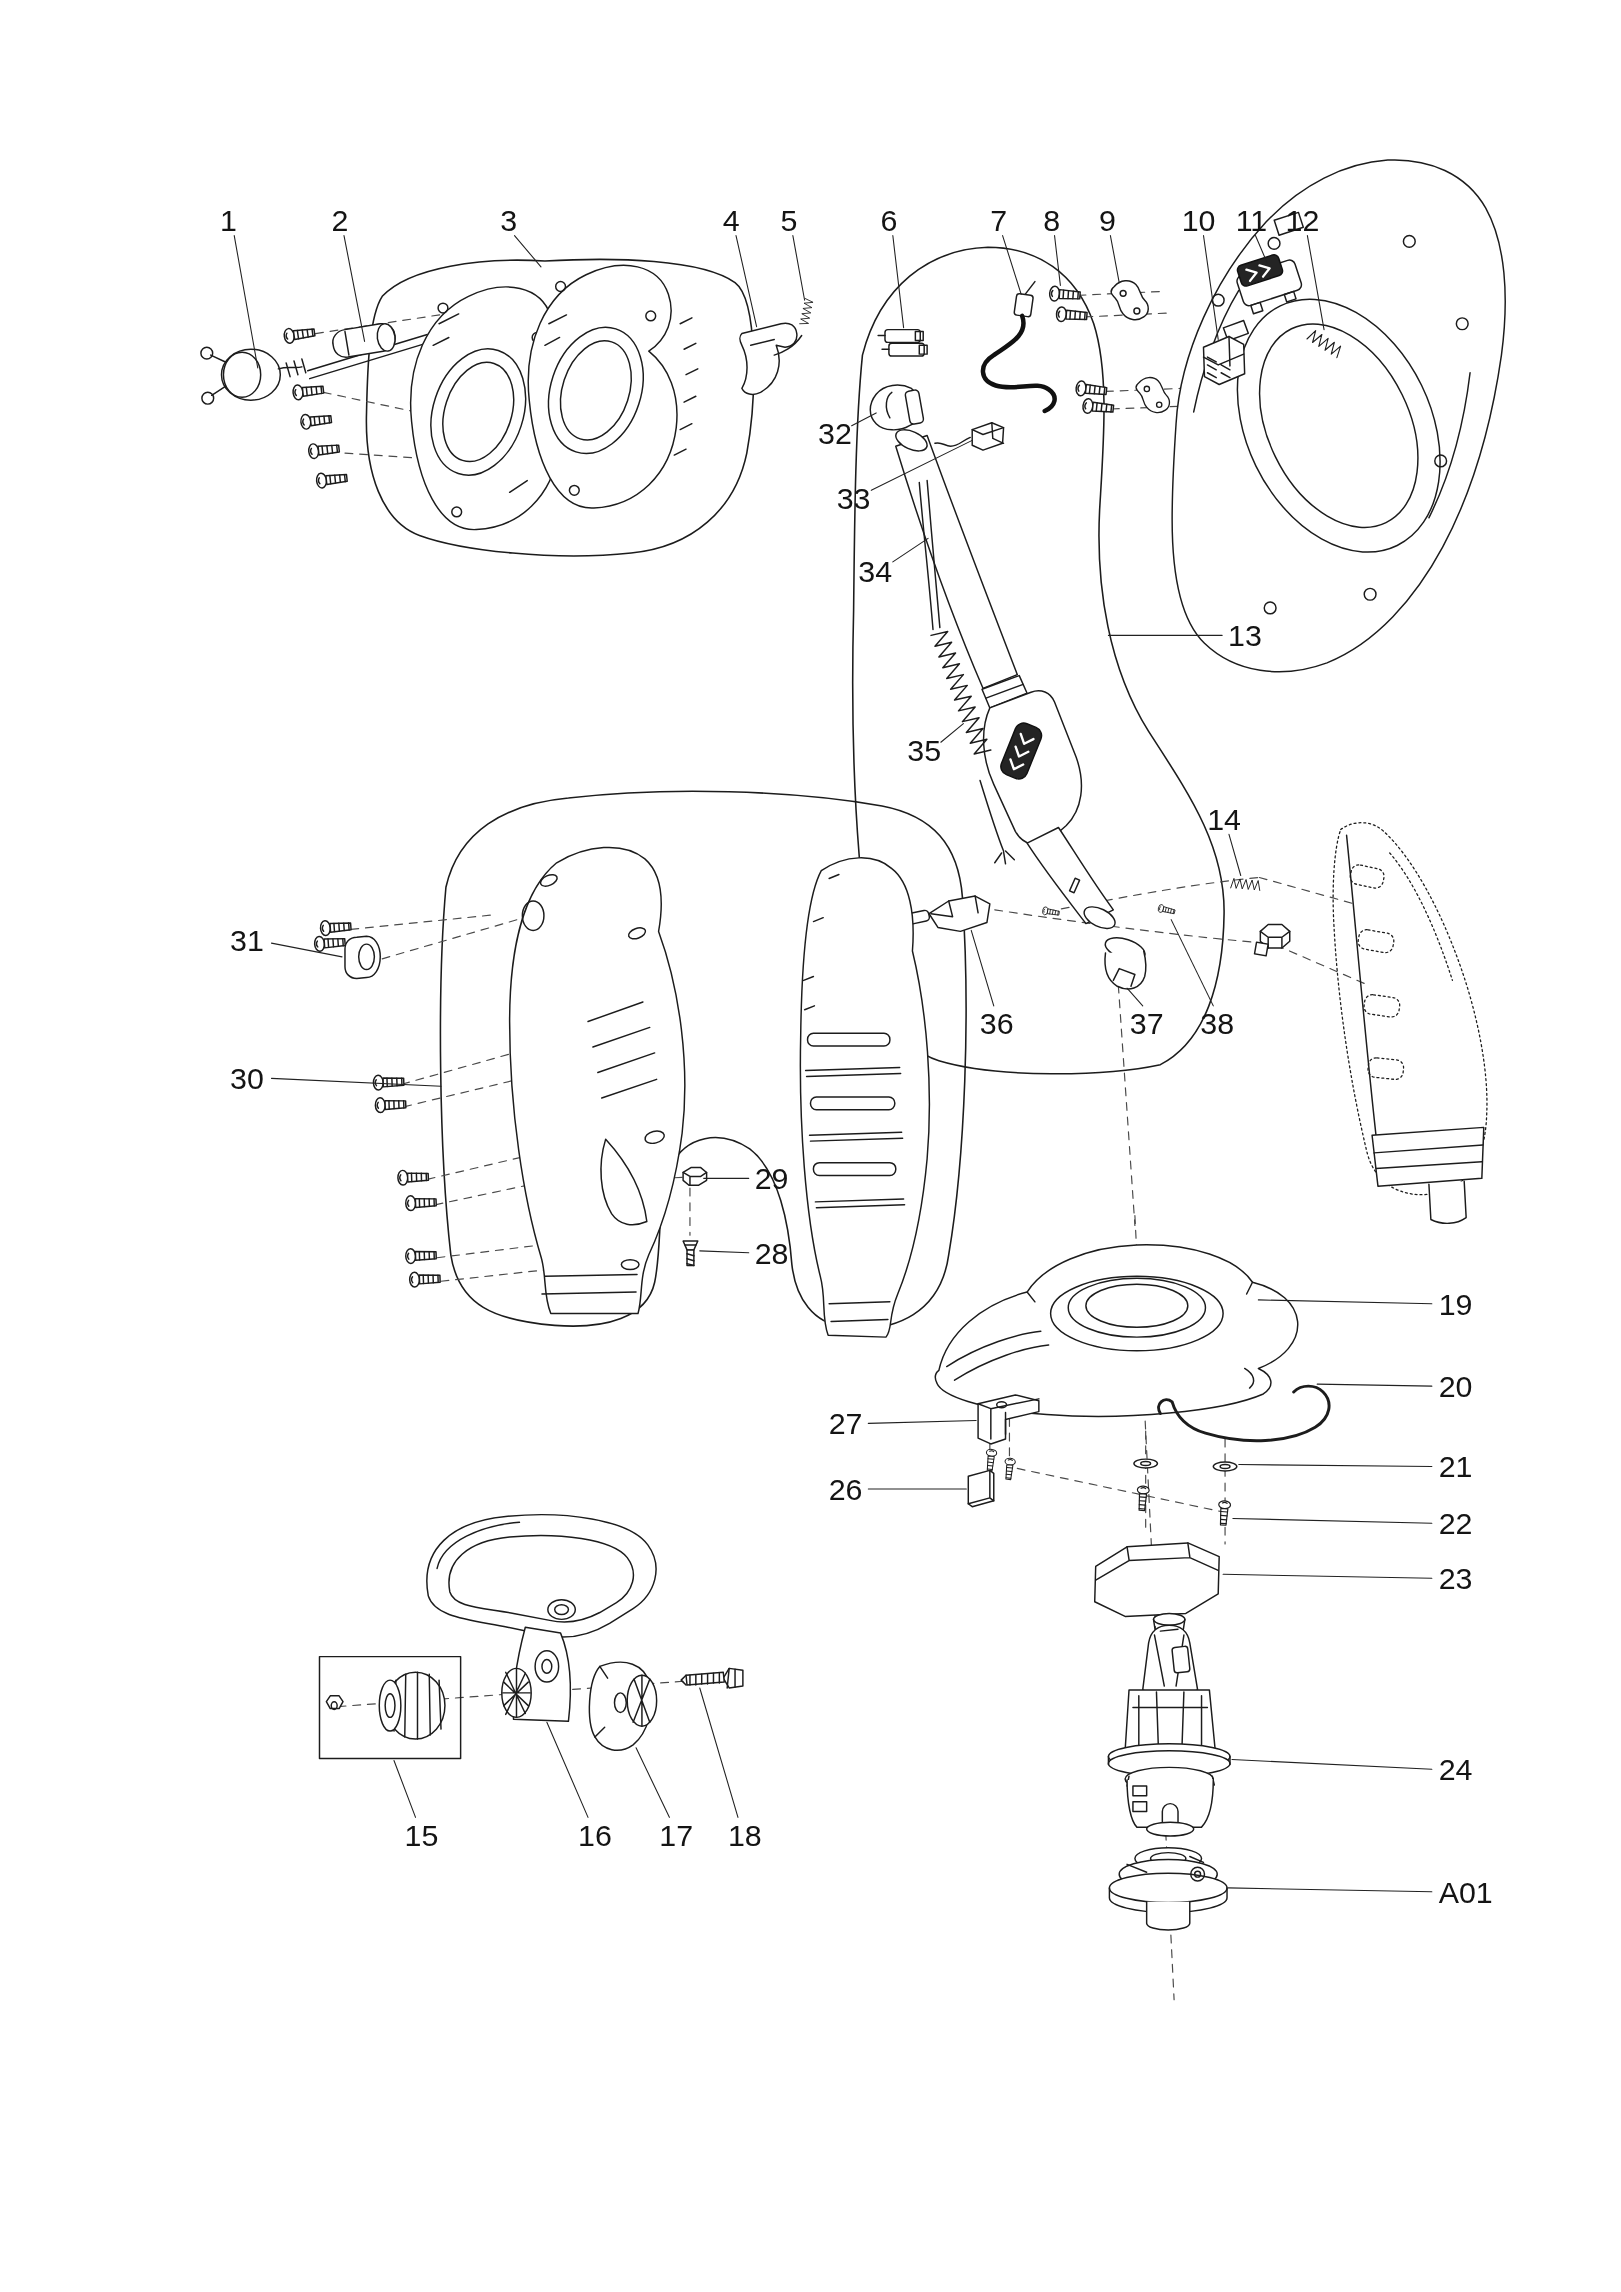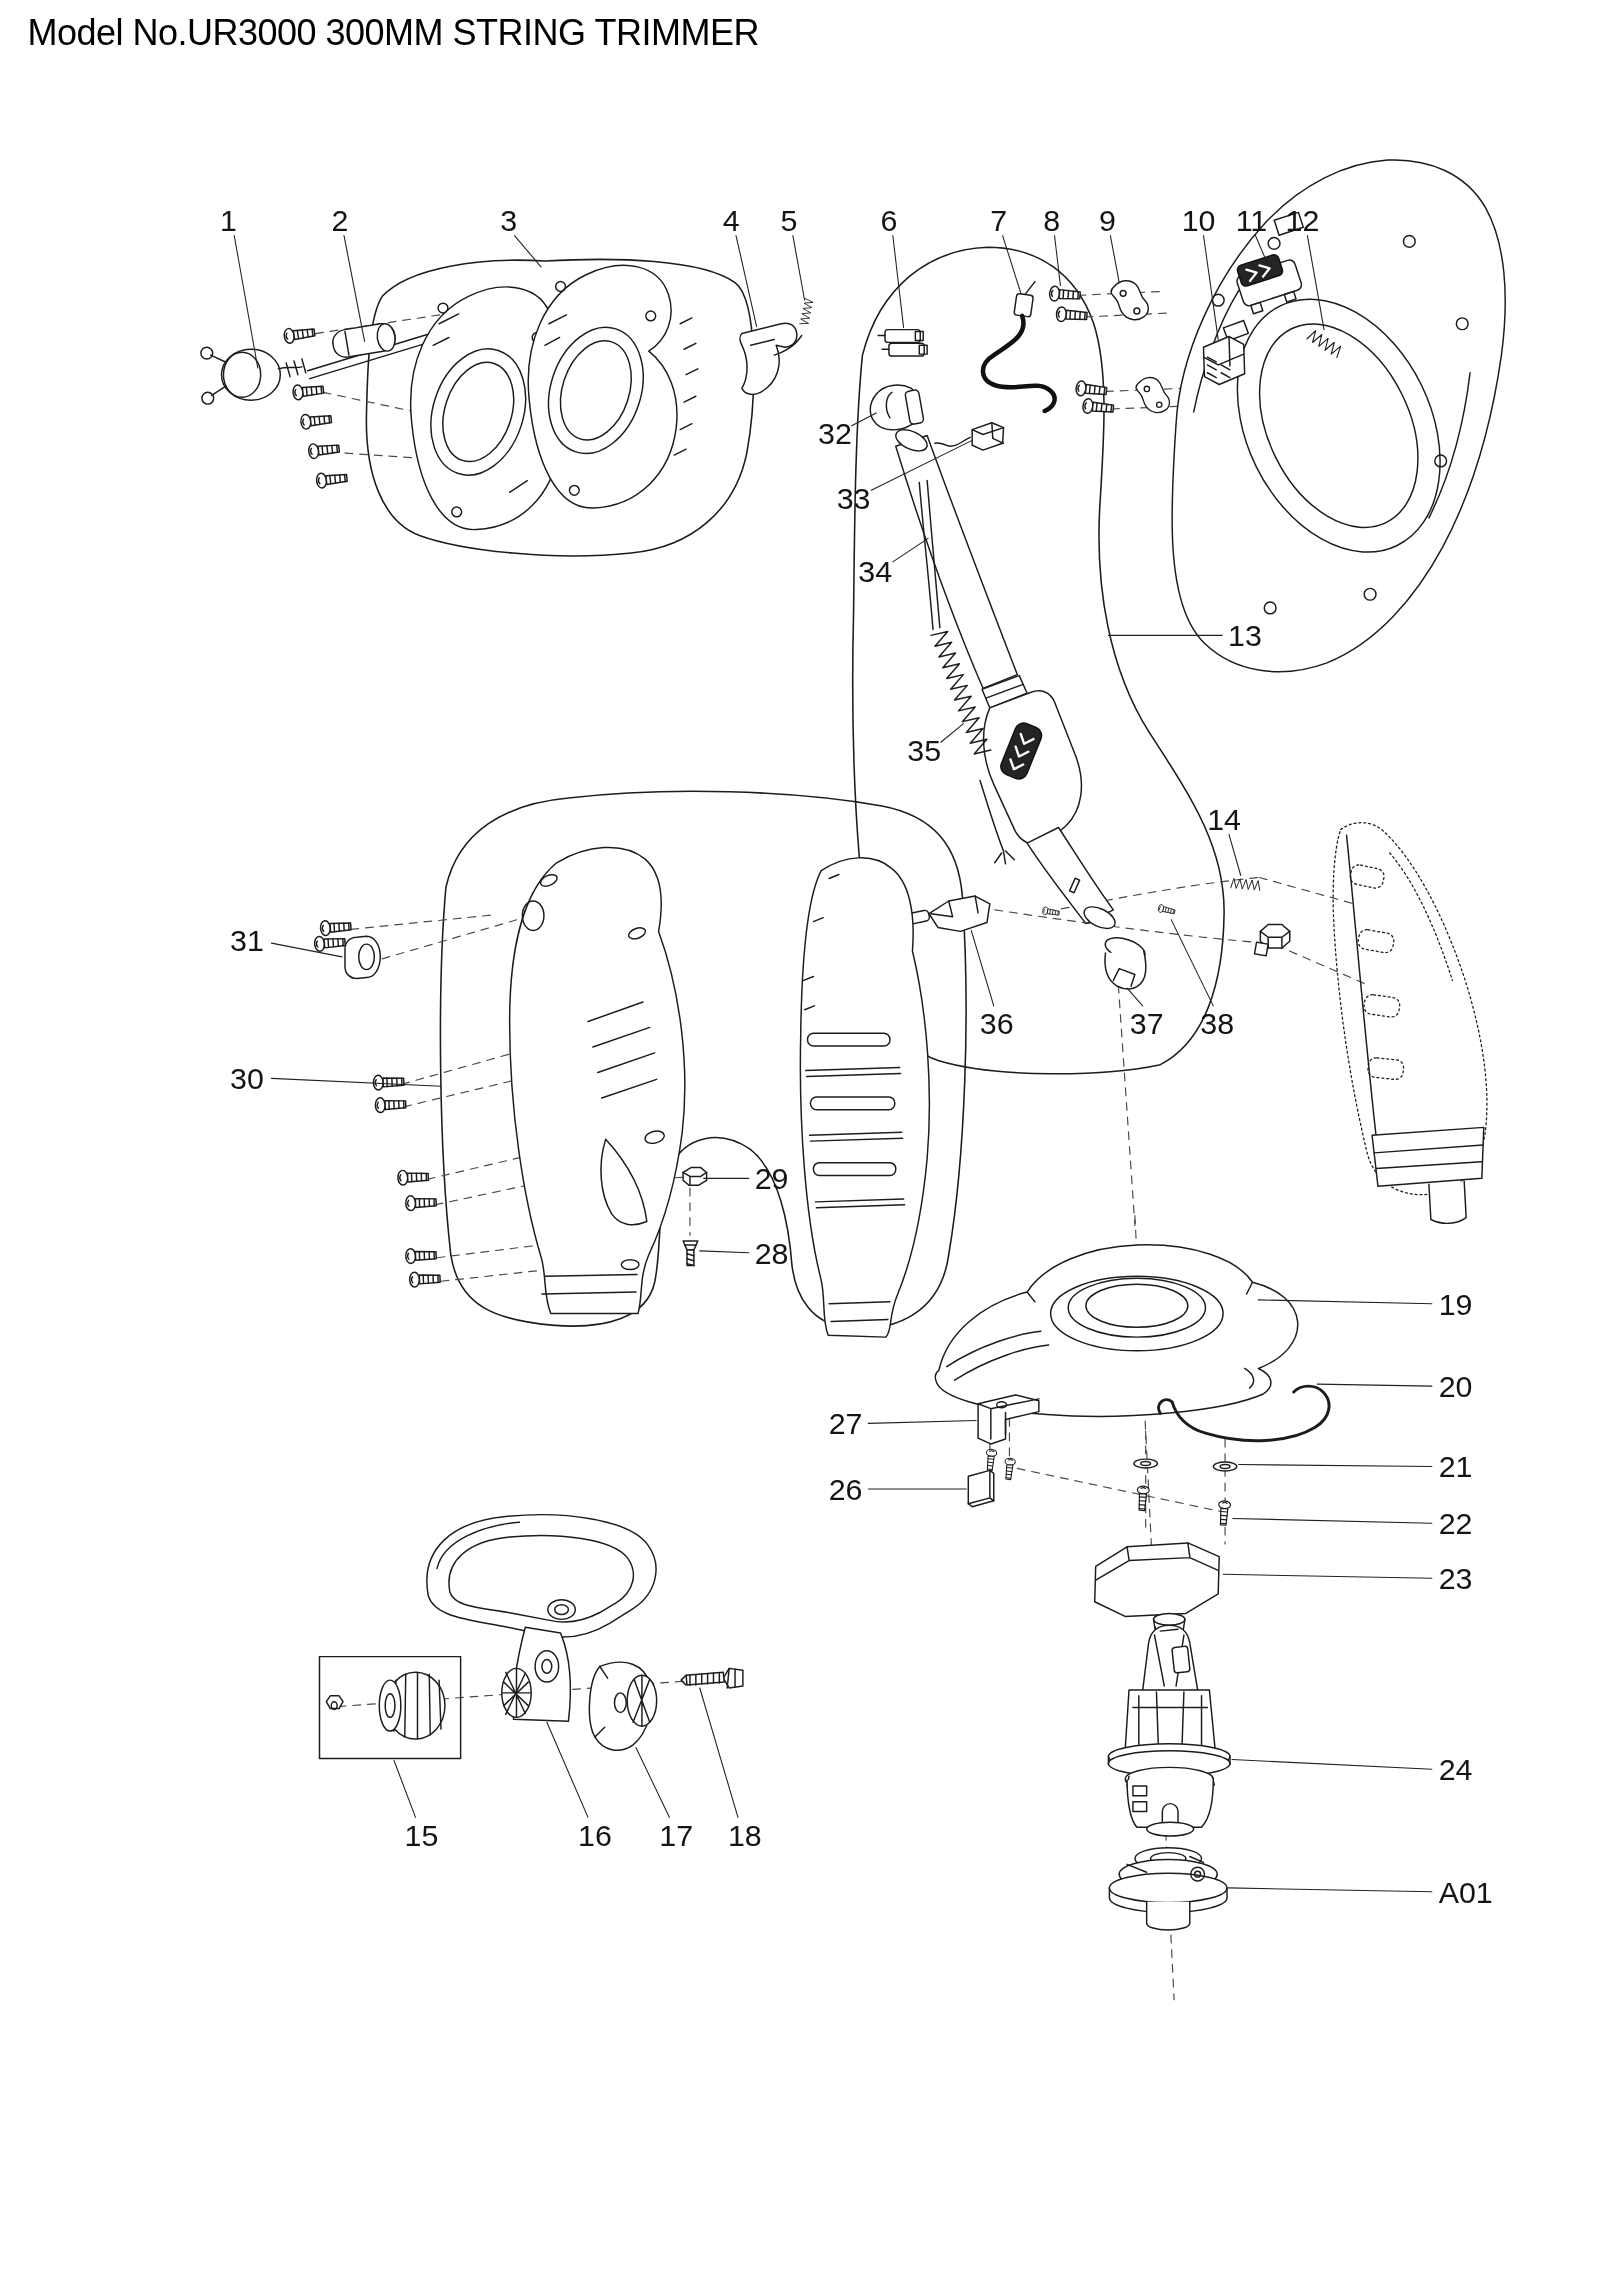--- a/index.html
+++ b/index.html
@@ -17,21 +17,20 @@
   .wire{stroke-width:3;}
   .dash{stroke-dasharray:8 7;stroke-width:1.2;stroke:#4a4a4a;}
   .stip{stroke-dasharray:2 3;stroke-width:1.3;}
   .leader{stroke-width:1.1;stroke:#222;}
   text.plabel{fill:#141414;font-size:31px;font-family:"Liberation Sans",sans-serif;stroke:none;}
 </style>
 </head>
 <body>
 
 <div class="page">
-  <div class="title">Model No.UR3000 300MM STRING TRIMMER</div>
 
   <svg class="diagram" viewBox="0 0 1654 2339" xmlns="http://www.w3.org/2000/svg">
 
     <defs>
       <g id="d-screw">
         <ellipse class="f" cx="-10" cy="0" rx="5" ry="7.5"></ellipse>
         <path d="M-12,-3 a5,5 0 0 0 0,6"></path>
         <path class="f" d="M-5,-4.5 L16,-3.5 L16,3.5 L-5,4.5 Z"></path>
         <path d="M-1,-4.2 L-1,4.2 M4,-4 L4,4 M9,-3.8 L9,3.8 M14,-3.6 L14,3.6"></path>
       </g>

